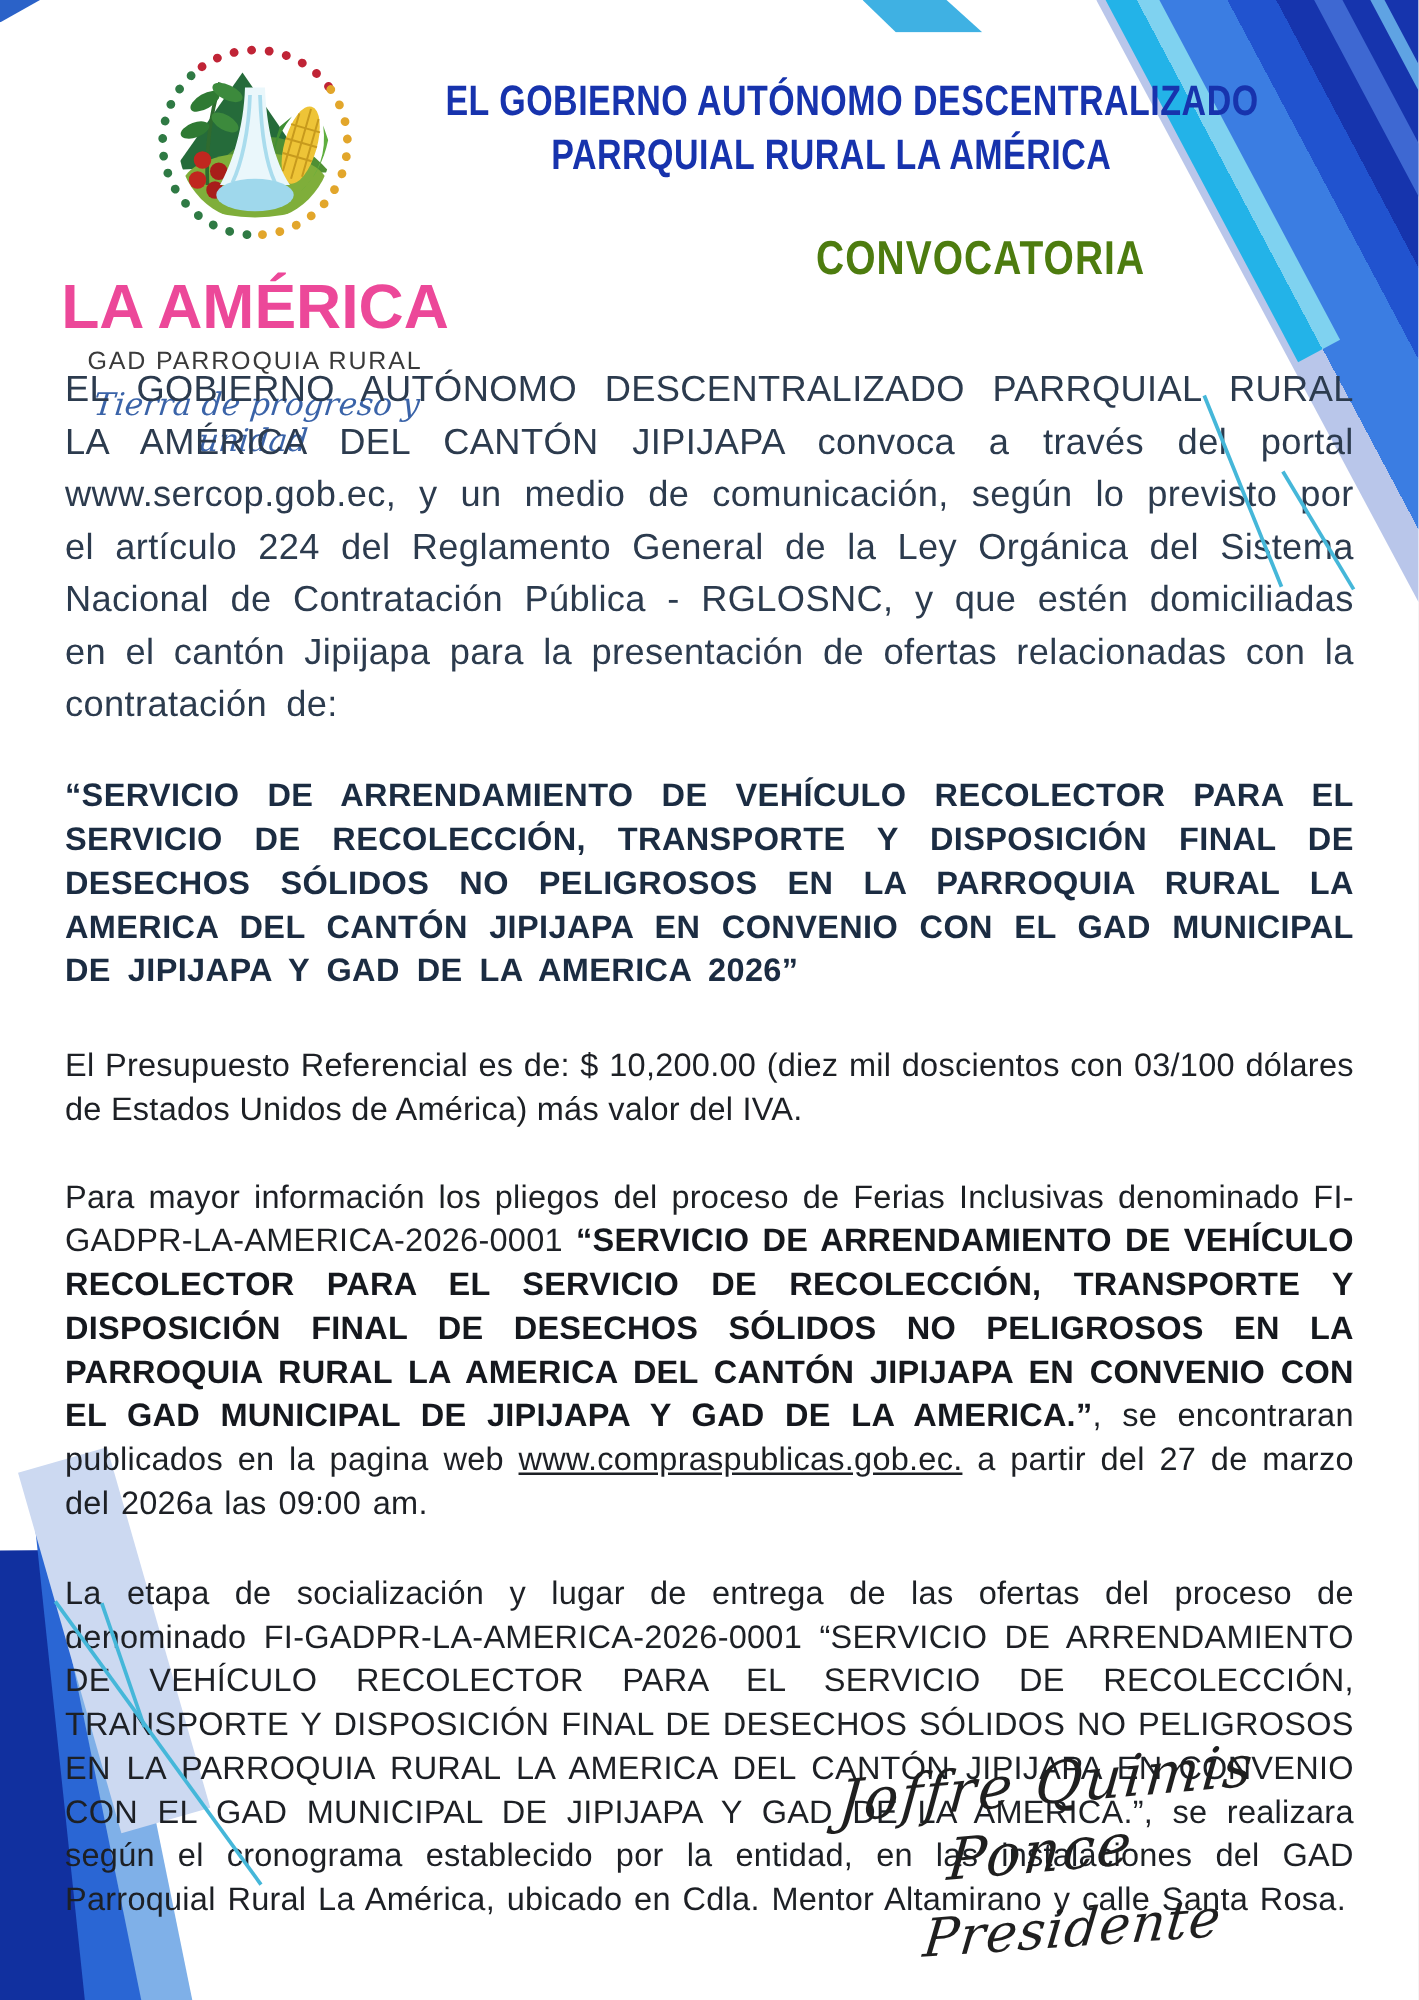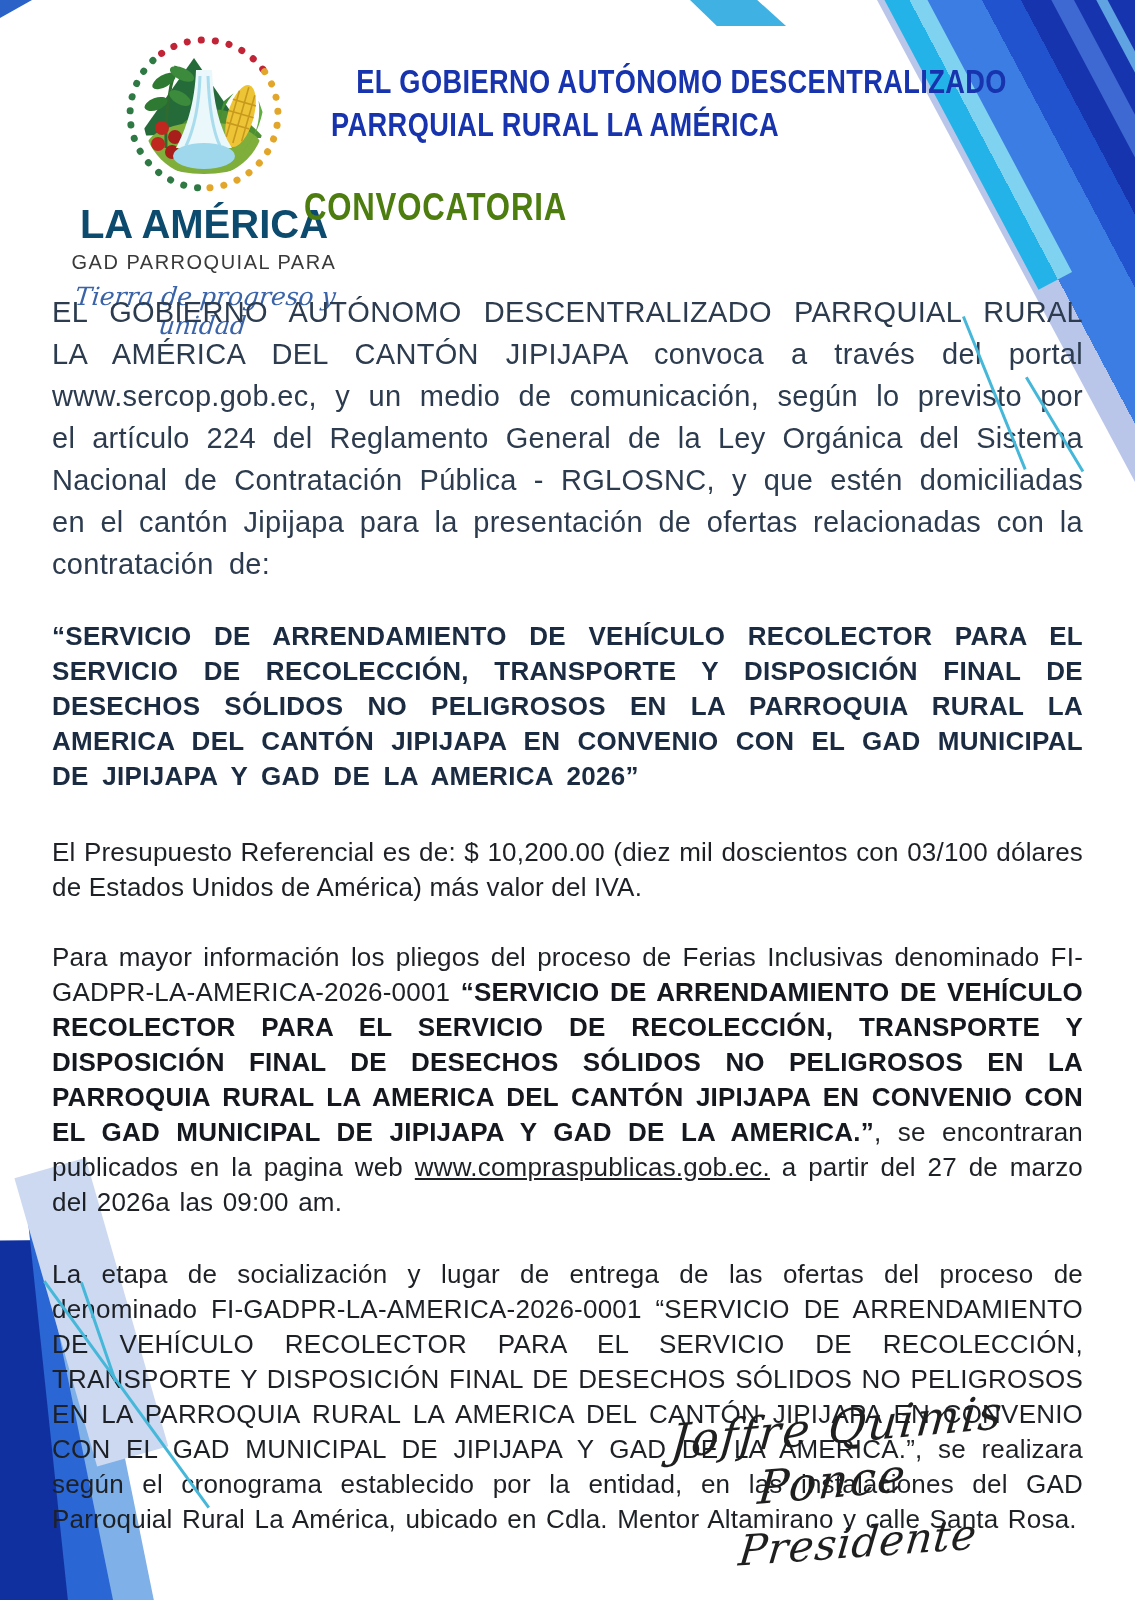--- a/index.html
+++ b/index.html
@@ -32,27 +32,27 @@
 
   .thin-line{position:absolute;width:3px;background:#45b7d9;transform-origin:top left;z-index:5;}
   .tl-1{left:962px;top:317px;height:165px;transform:rotate(-22deg);}
   .tl-2{left:1025px;top:378px;height:110px;transform:rotate(-31deg);}
   .tl-3{left:43px;top:1282px;height:280px;transform:rotate(-36deg);}
   .tl-4{left:80px;top:1283px;height:105px;transform:rotate(-19deg);}
 
   
   .logo{position:absolute;left:48px;top:36px;width:312px;text-align:center;z-index:2;}
   .logo svg{display:block;margin:0 auto;}
-  .brand-name{font-size:40px;font-weight:800;color:#0c4a6e;letter-spacing:0;line-height:1.05;margin-top:2px;}
+  .brand-name{font-size:50px;font-weight:800;color:#ec4899;letter-spacing:0;line-height:1.05;margin-top:18px;}
   .brand-sub{font-size:20px;color:#3a3a3a;letter-spacing:1.5px;margin-top:6px;}
   .brand-slogan{font-family:"DejaVu Serif",serif;font-style:italic;font-size:25px;color:#3a63a8;
                 margin-top:8px;transform:skewX(-6deg);}
 
   
-  .head-block{position:absolute;left:275px;top:60px;width:670px;text-align:left;color:#1733ad;z-index:2;}
+  .head-block{position:absolute;left:275px;top:60px;width:670px;text-align:right;color:#1733ad;z-index:2;}
   .head-line{font-size:34px;font-weight:800;line-height:43px;white-space:nowrap;}
   .head-line>span{display:inline-block;transform:scaleX(.8);transform-origin:center;letter-spacing:.5px;}
   .convocatoria{margin-top:36px;font-size:38px;font-weight:800;color:#4d7c0f;line-height:50px;}
   .convocatoria>span{display:inline-block;transform:scaleX(.82);transform-origin:center;letter-spacing:1px;}
 
   
   .doc{position:absolute;left:52px;top:291px;width:1031px;z-index:2;}
   .doc p{margin:0;text-align:justify;}
   .p-intro{font-size:29px;line-height:42px;color:#2c3b4e;word-spacing:7px;letter-spacing:.3px;}
   .p-quote{margin-top:34px !important;font-size:26px;line-height:35px;font-weight:bold;
@@ -137,21 +137,21 @@
         </g>
 
         <g>
           <path d="M 16 108 C 30 138 58 152 88 154 L 86 172 C 48 170 24 150 8 118 Z" fill="#5c3a1e"></path>
           <path d="M 164 108 C 150 138 122 152 92 154 L 94 172 C 132 170 156 150 172 118 Z" fill="#4c2f18"></path>
           <path d="M 78 150 Q 90 160 102 150 L 102 170 L 78 170 Z" fill="#54351b"></path>
         </g>
       </g>
     </svg>
     <div class="brand-name">LA AMÉRICA</div>
-    <div class="brand-sub">GAD PARROQUIAL PARA</div>
+    <div class="brand-sub">GAD PARROQUIA RURAL</div>
     <div class="brand-slogan">Tierra de progreso y unidad</div>
   </div>
 
   <div class="head-block">
     <div class="head-line"><span>EL GOBIERNO AUTÓNOMO DESCENTRALIZADO</span></div>
     <div class="head-line"><span>PARRQUIAL RURAL LA AMÉRICA</span></div>
     <div class="convocatoria"><span>CONVOCATORIA</span></div>
   </div>
 
   <div class="doc">

